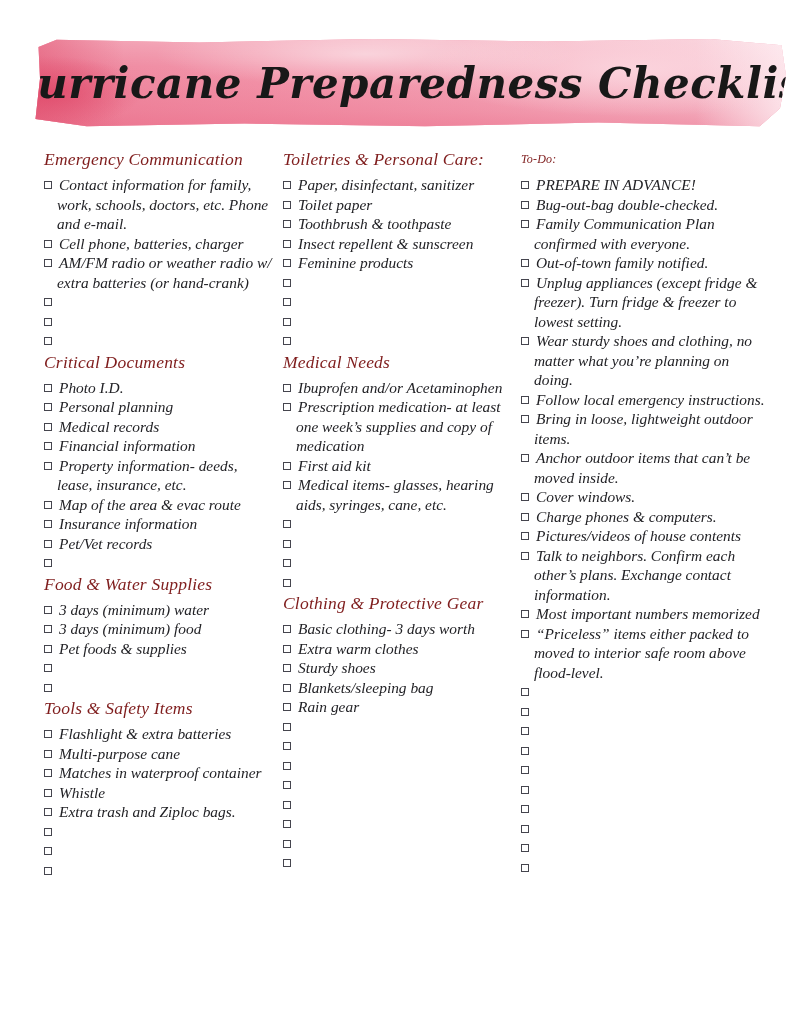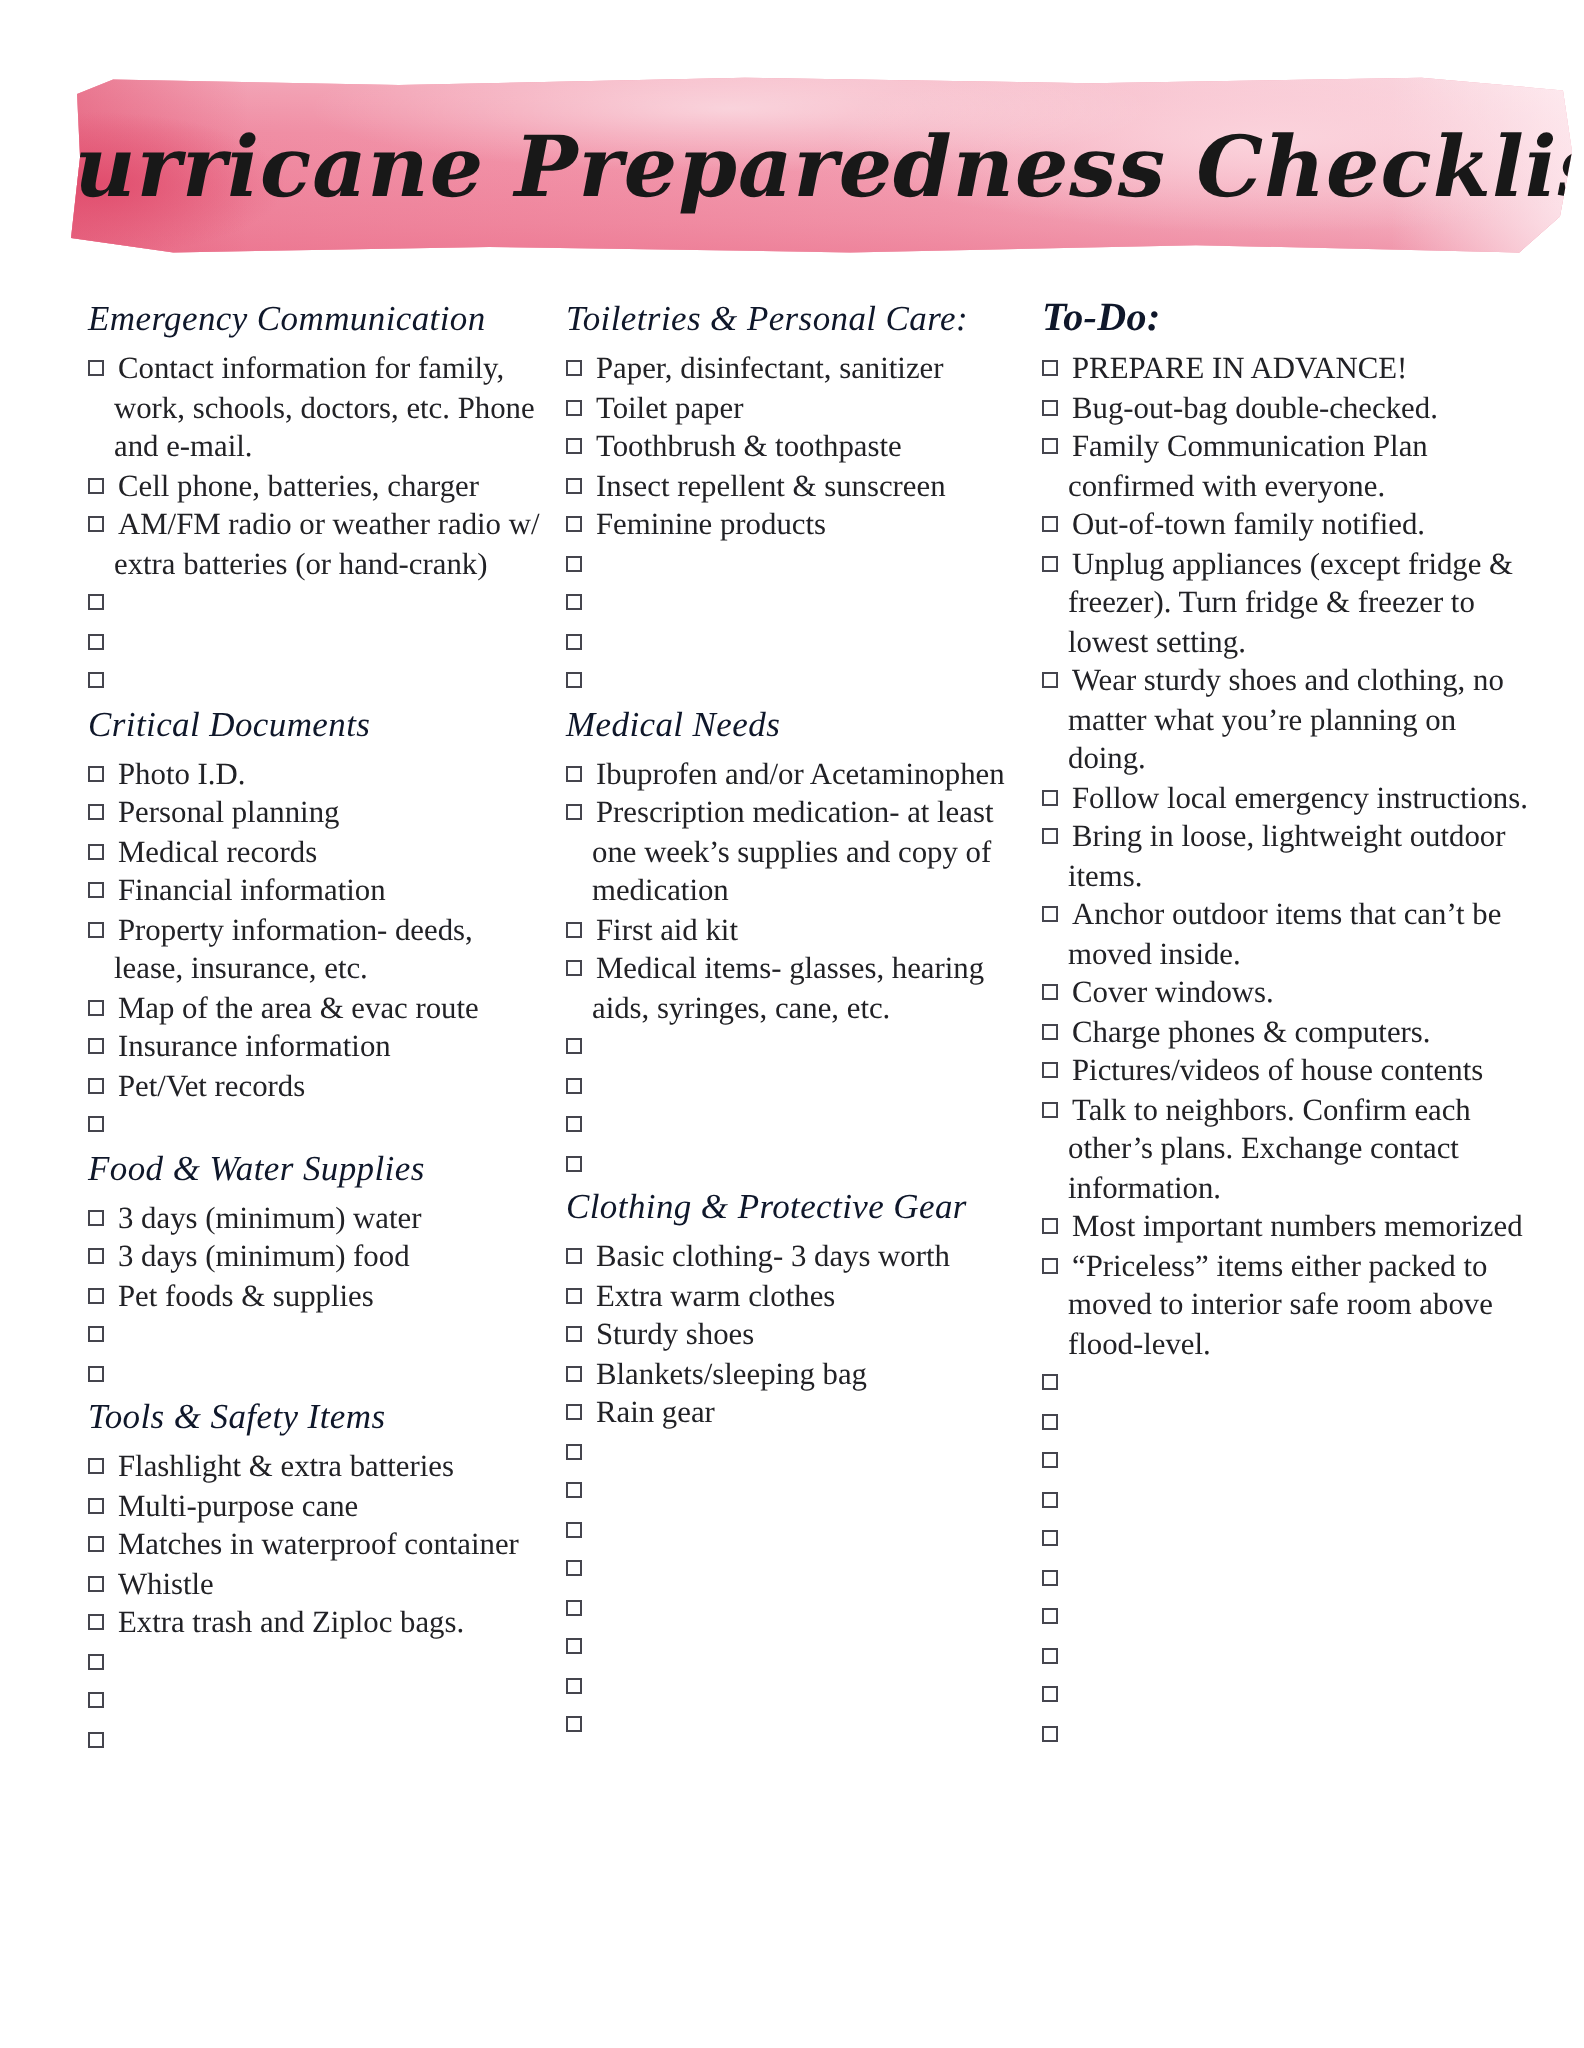--- a/index.html
+++ b/index.html
@@ -46,27 +46,27 @@
     display: flex;
   }
   .col { width: 239px; padding-right: 10px; }
   .col:nth-child(2) { width: 238px; }
   .col:nth-child(3) { width: 247px; padding-right: 0; }
 
   .section:not(:first-child) { }
   .heading {
     font-style: italic; font-weight: 400;
     font-size: 17.5px; line-height: 23px;
-    color: #0f172a;
+    color: #7f1d1d;
     margin-bottom: 4px;
     letter-spacing: 0.2px;
   }
-  .heading.bold { font-weight: 700; font-size: 20px; }
-
-  ul.items { list-style: none; }
+  .heading.bold { font-weight: 400; font-size: 12px; }
+
+  ul.items { list-style: none; font-style: italic; }
   li.item {
     font-size: 15.4px; line-height: 19.5px;
     min-height: 19.5px;
     padding-left: 13px; text-indent: -13px;
     color: #222226;
   }
   .box {
     display: inline-block;
     width: 8px; height: 8px;
     border: 1px solid #45454e;

